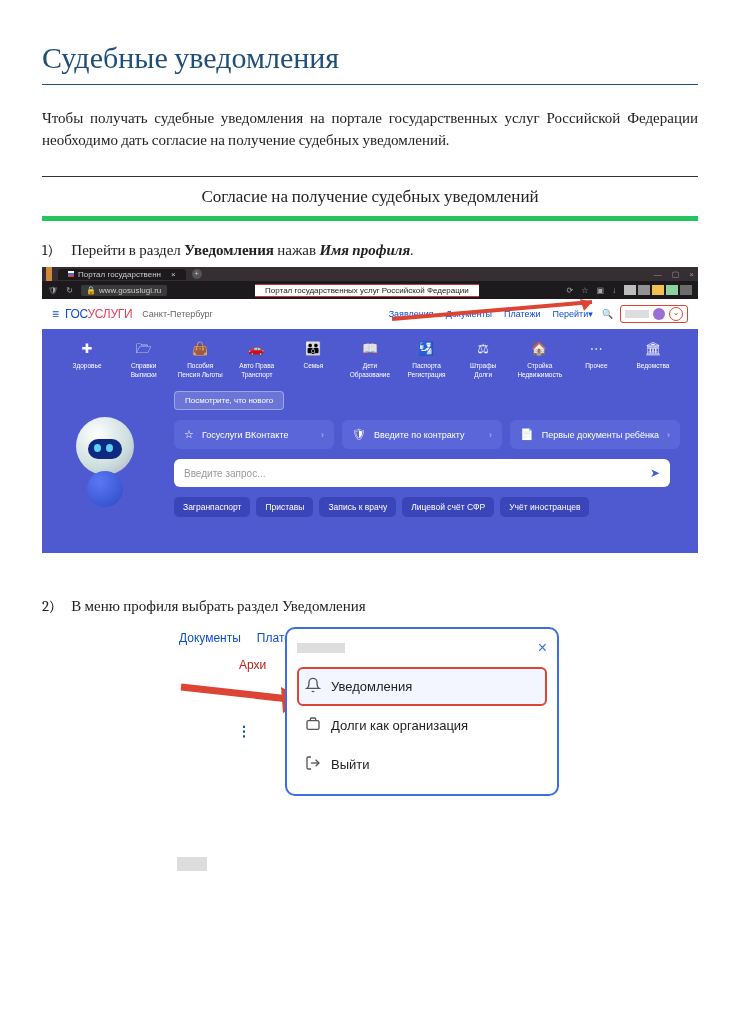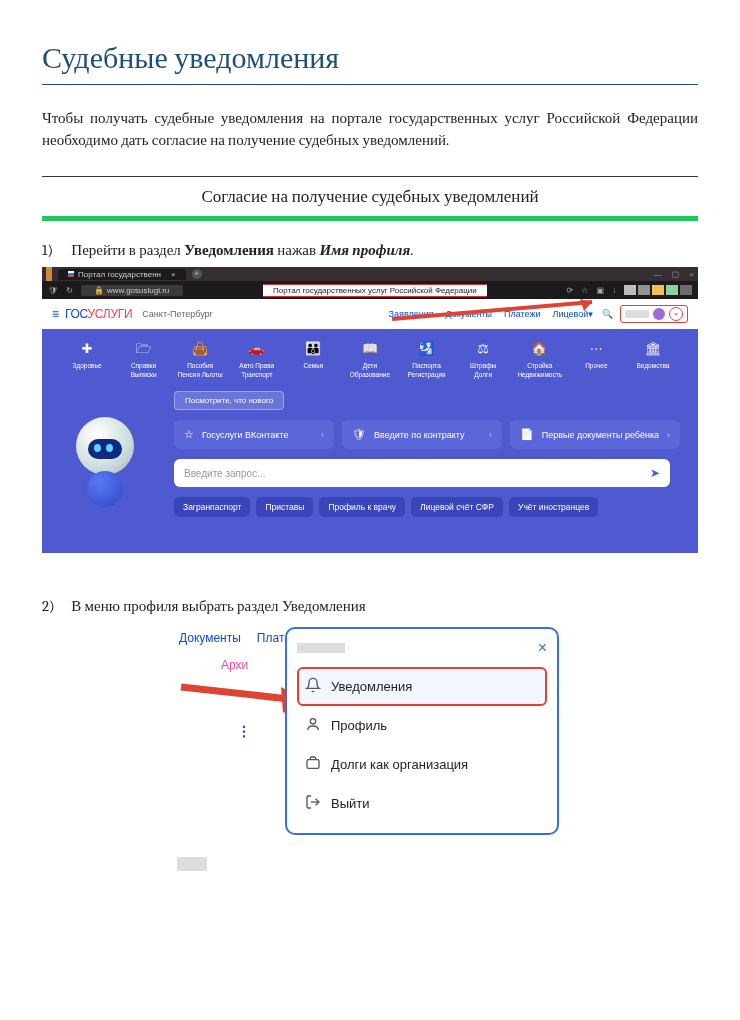--- a/index.html
+++ b/index.html
@@ -69,21 +69,21 @@
   .shot1 .urlbar {
     height: 18px;
     background: #1c1a1c;
     display:flex;
     align-items:center;
     font-size:8px;
     color:#aaa;
     padding:0 6px;
     gap:8px;
   }
-  .shot1 .urlbar .addr { background:#3a3a3a; border-radius:2px; padding:1px 14px; color:#ccc;}
+  .shot1 .urlbar .addr { background:#3a3a3a; border-radius:2px; padding:1px 6px; color:#ccc;}
   .shot1 .urlbar .mid { margin:0 auto; background:#fff; color:#222; padding:1px 10px; border:1px solid #c33; border-right:none; border-left:none; }
   .shot1 .urlbar .sqrs { display:flex; gap:2px;}
   .shot1 .urlbar .sq { width:12px;height:10px;}
   .shot1 .sitebar {
     height: 30px;
     background:#fff;
     display:flex;
     align-items:center;
     font-size:9px;
     padding:0 10px;
@@ -196,21 +196,21 @@
     font-family: Arial, sans-serif;
     position:relative;
     background:#fff;
   }
   .shot2 .toprow{
     display:flex; gap:16px; font-size:12px; color:#0d4cd3;
     padding:8px 0 10px 4px;
     align-items:center;
   }
   .shot2 .toprow .grey{ background:#ddd; width:40px; height:10px; margin-left:4px;}
-  .shot2 .arh{ color:#ec4899; font-size:12px; margin-left:46px; display:inline-block;}
+  .shot2 .arh{ color:#b91c1c; font-size:12px; margin-left:64px; display:inline-block;}
   .shot2 .dots{
     color:#0d4cd3; font-size:14px; font-weight:700;
     margin:50px 0 0 62px; display:inline-block;
   }
   .shot2 .menu{
     position:absolute;
     right:6px; top:4px;
     width:250px;
     background:#fff;
     border:2px solid #3a6fe0;
@@ -290,21 +290,21 @@
     </div>
   </div>
   <div class="sitebar">
     <span class="ham">≡</span>
     <span class="logo"><span>ГОС</span><span class="red">УСЛУГИ</span></span>
     <span class="city">Санкт-Петербург</span>
     <div class="links" id="topnav">
         <span>Заявления</span>
         <span>Документы</span>
         <span>Платежи</span>
-        <span>Лицевой</span>
+        <span>Перейти</span>
       </div>
     <span style="color:#0d4cd3;">▾</span>
     <span class="srch">🔍</span>
     <div class="pill">
       <span class="blur"></span>
       <span class="avatar"></span>
       <span class="chev">⌄</span>
     </div>
   </div>
   <div class="iconrow" id="catrow">
@@ -339,21 +339,21 @@
           <span class="arr">›</span>
         </div>
       </div>
     <div class="srchbox">
       <span>Введите запрос...</span>
       <span class="send">➤</span>
     </div>
     <div class="chips" id="chips">
         <div class="chip">Загранпаспорт</div>
         <div class="chip">Приставы</div>
-        <div class="chip">Профиль к врачу</div>
+        <div class="chip">Запись к врачу</div>
         <div class="chip">Лицевой счёт СФР</div>
         <div class="chip">Учёт иностранцев</div>
       </div>
   </div>
   <div class="robot">
     <div class="head"></div>
       <div class="face"></div>
       <div class="eye eL"></div>
       <div class="eye eR"></div>
       <div class="body"></div>
@@ -390,27 +390,20 @@
     <div id="menuitems">
           <div class="item sel">
             <span class="ico"><svg width="16" height="16" viewBox="0 0 24 24" fill="none" stroke="#555" stroke-width="2">
                 <path d="M18 8a6 6 0 10-12 0c0 7-3 9-3 9h18s-3-2-3-9"></path>
                 <path d="M13.7 21a2 2 0 01-3.4 0"></path>
               </svg></span>
             <span>Уведомления</span>
           </div>
           <div class="item">
             <span class="ico"><svg width="16" height="16" viewBox="0 0 24 24" fill="none" stroke="#555" stroke-width="2">
-                <circle cx="12" cy="8" r="4"></circle>
-                <path d="M4 21c0-4 4-6 8-6s8 2 8 6"></path>
-              </svg></span>
-            <span>Профиль</span>
-          </div>
-          <div class="item">
-            <span class="ico"><svg width="16" height="16" viewBox="0 0 24 24" fill="none" stroke="#555" stroke-width="2">
                 <rect x="3" y="7" width="18" height="13" rx="2"></rect>
                 <path d="M8 7V5a2 2 0 012-2h4a2 2 0 012 2v2"></path>
               </svg></span>
             <span>Долги как организация</span>
           </div>
           <div class="item">
             <span class="ico"><svg width="16" height="16" viewBox="0 0 24 24" fill="none" stroke="#555" stroke-width="2">
                 <path d="M9 21H5a2 2 0 01-2-2V5a2 2 0 012-2h4"></path>
                 <path d="M16 17l5-5-5-5"></path>
                 <path d="M21 12H9"></path>

